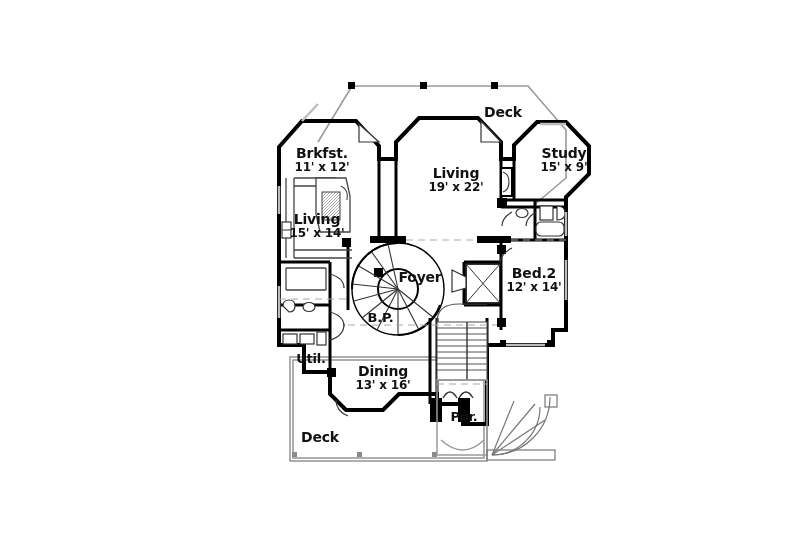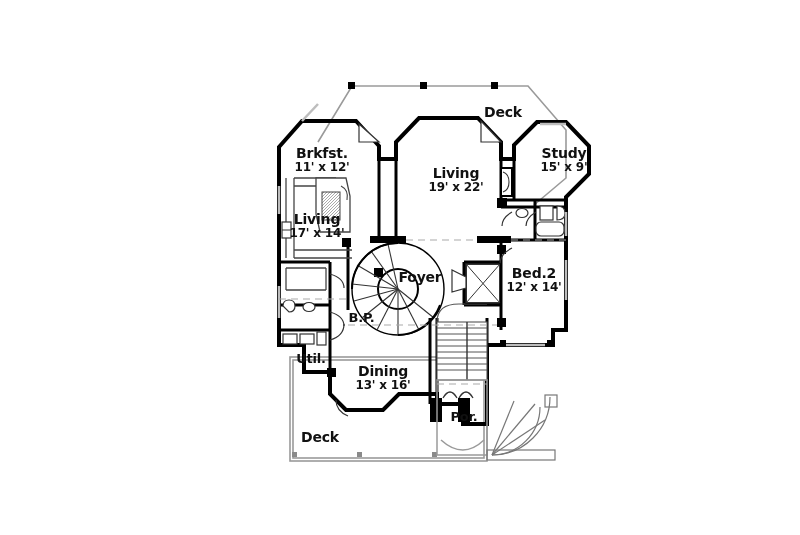--- a/index.html
+++ b/index.html
@@ -288,42 +288,42 @@
     <span class="room-dims">19' x 22'</span>
   </div>
 
   <div class="room-label" style="left:564px;top:146px;transform:translateX(-50%);">
     <span class="room-name">Study</span>
     <span class="room-dims">15' x 9'</span>
   </div>
 
   <div class="room-label" style="left:317px;top:212px;transform:translateX(-50%);">
     <span class="room-name">Living</span>
-    <span class="room-dims">17' x 14'</span>
+    <span class="room-dims">15' x 14'</span>
   </div>
 
   <div class="room-label" style="left:534px;top:266px;transform:translateX(-50%);">
     <span class="room-name">Bed.2</span>
     <span class="room-dims">12' x 14'</span>
   </div>
 
   <div class="room-label" style="left:383px;top:364px;transform:translateX(-50%);">
     <span class="room-name">Dining</span>
     <span class="room-dims">13' x 16'</span>
   </div>
 
   <div class="room-label" style="left:503px;top:105px;transform:translateX(-50%);">
     <span class="room-name">Deck</span>
   </div>
 
   <div class="room-label" style="left:420px;top:270px;transform:translateX(-50%);">
     <span class="room-name">Foyer</span>
   </div>
 
-  <div class="room-label lbl-sm" style="left:341px;top:311px;transform:translateX(-50%);padding-left:41px;">
+  <div class="room-label lbl-sm" style="left:360px;top:311px;transform:translateX(-50%);padding-left:41px;">
     <span class="room-name">B.P.</span>
   </div>
 
   <div class="room-label lbl-sm" style="left:311px;top:352px;transform:translateX(-50%);">
     <span class="room-name">Util.</span>
   </div>
 
   <div class="room-label lbl-sm" style="left:464px;top:410px;transform:translateX(-50%);">
     <span class="room-name">Por.</span>
   </div>

